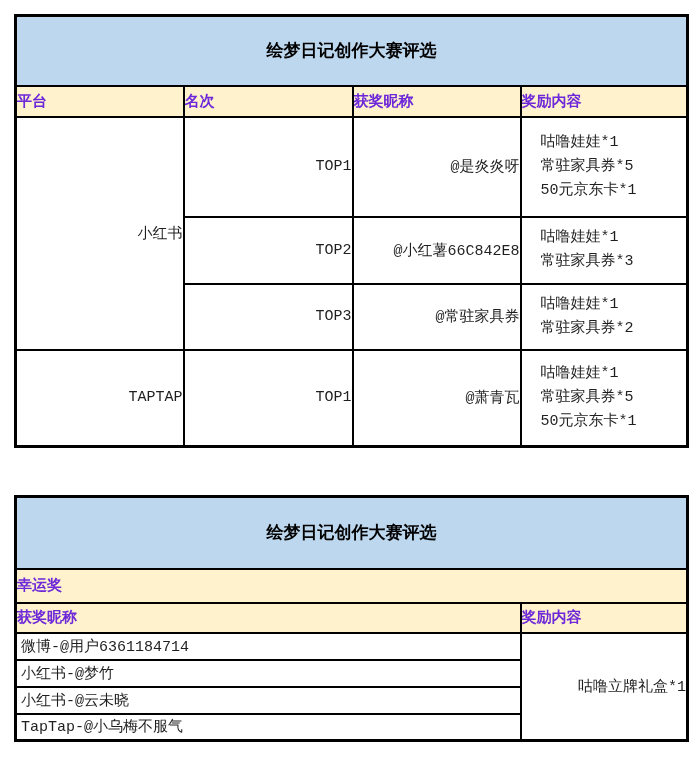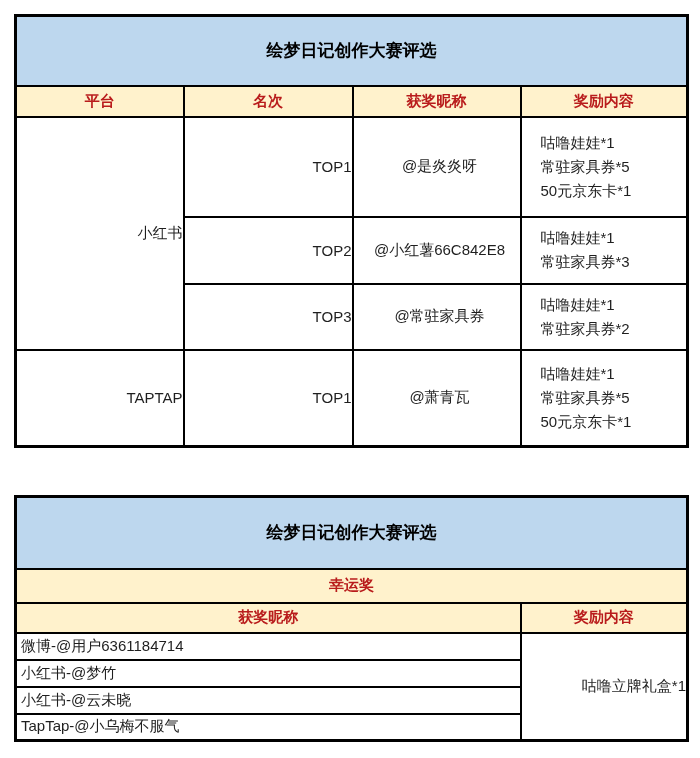--- a/index.html
+++ b/index.html
@@ -20,40 +20,41 @@
     width: 672px;
     border: 3px solid #000000;
   }
   td, th {
     border: 2px solid #000000;
     vertical-align: middle;
     font-size: 15px;
     font-weight: normal;
     overflow: hidden;
     padding: 0;
+    font-family: Liberation Mono, monospace;
   }
   .title-cell {
     background: #BDD7EE;
     text-align: center;
     font-weight: bold;
     font-size: 17px;
     color: #000000;
   }
   .head-cell {
     background: #FFF2CC;
-    text-align: center;
+    text-align: left;
     font-weight: bold;
     font-size: 15px;
-    color: #b91c1c;
+    color: #6d28d9;
   }
   .center-cell {
     text-align: right;
   }
   .nick-cell {
-    text-align: center;
+    text-align: right;
     padding-left: 6px;
   }
   .rewards-cell {
     text-align: left;
     padding-left: 19px;
     white-space: pre-line;
     line-height: 24px;
   }
   .winner-cell {
     text-align: left;

